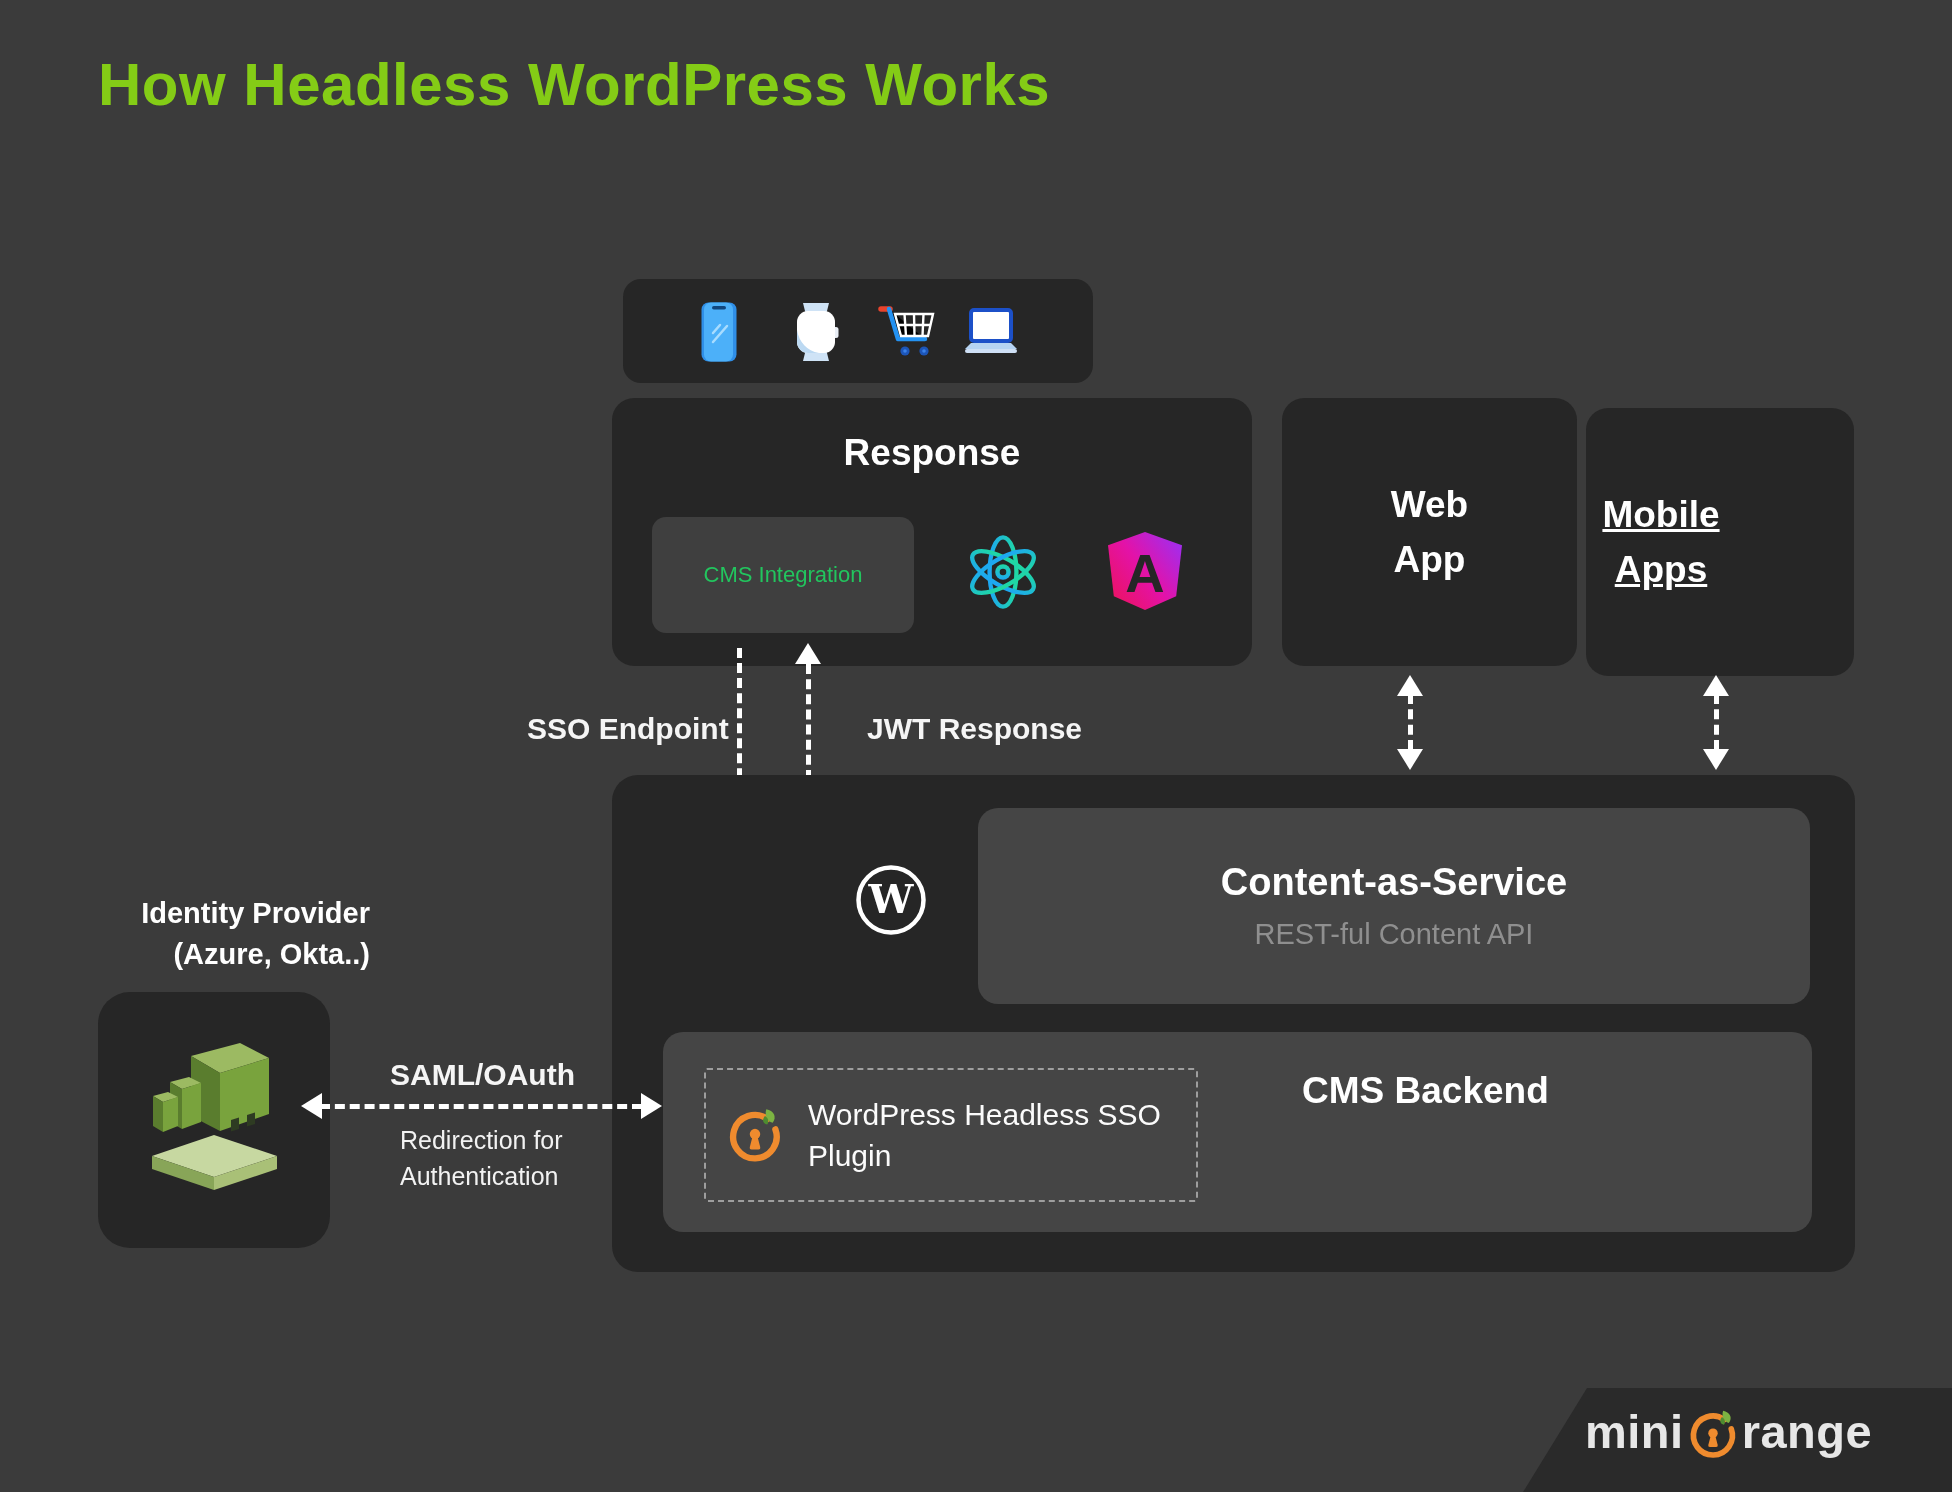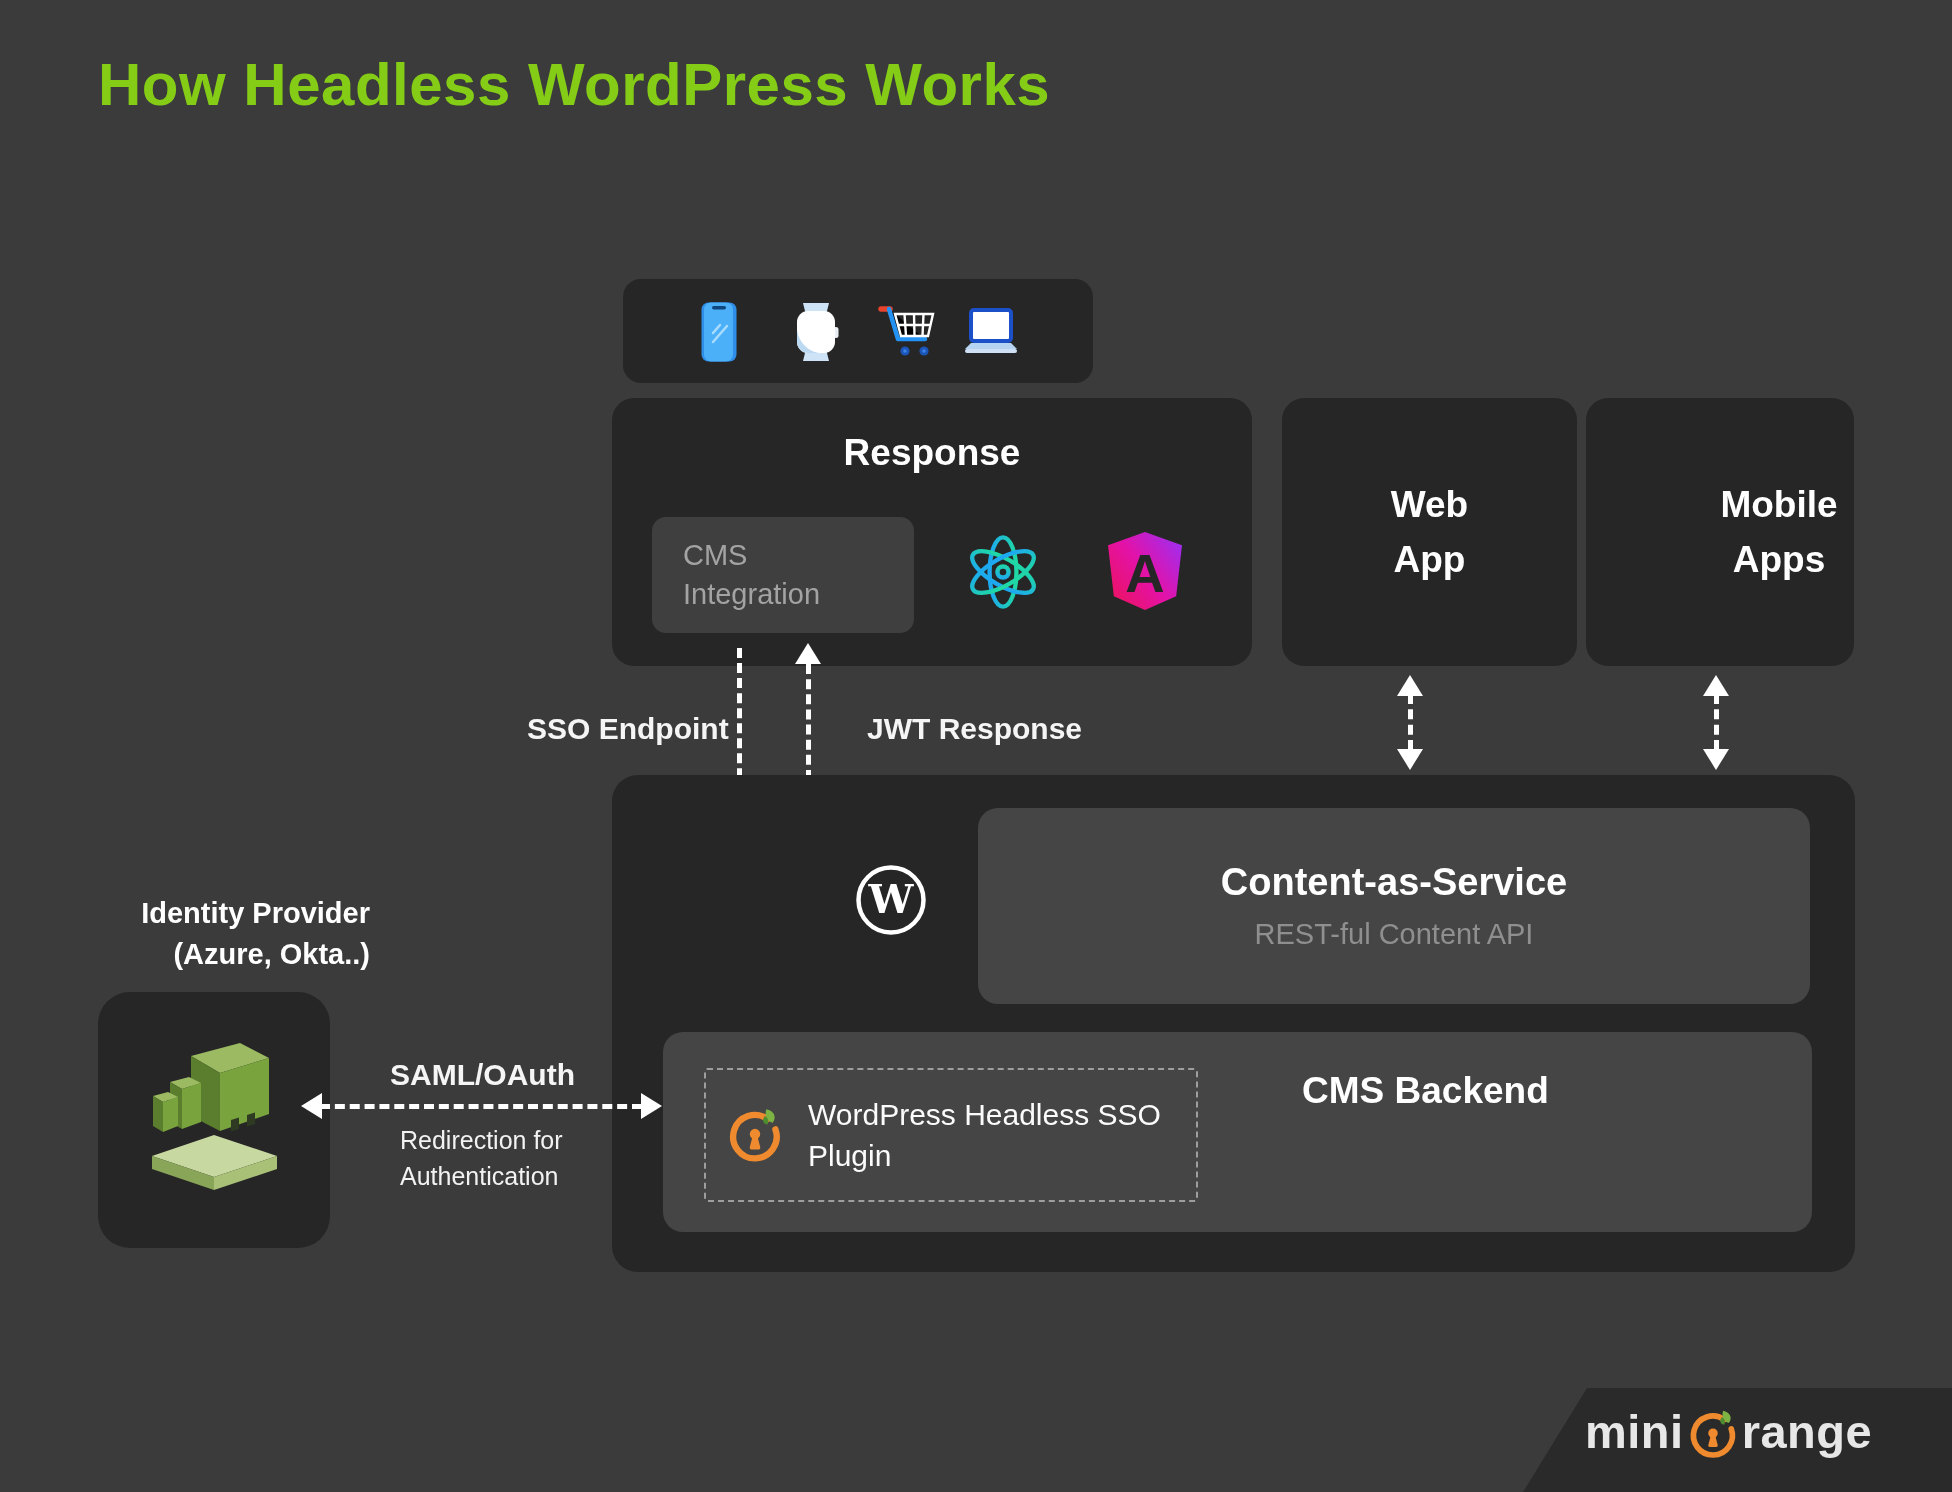--- a/index.html
+++ b/index.html
@@ -14,25 +14,25 @@
   .page-title{left:98px;top:50px;font-size:60px;font-weight:700;color:#84cc16;letter-spacing:.5px;}
 
   
   .devices-box{left:623px;top:279px;width:470px;height:104px;border-radius:18px;}
 
   
   .frontend-box{left:612px;top:398px;width:640px;height:268px;}
   .frontend-label{left:0;right:0;top:34px;text-align:center;font-size:37px;font-weight:700;}
   .cms-box{left:40px;top:119px;width:262px;height:116px;background:#3f3f3f;border-radius:14px;
            display:flex;align-items:center;justify-content:center;}
-  .cms-box span{width:200px;font-size:29px;line-height:1.35;color:#a3a3a3;}
+  .cms-box span{width:200px;text-align:center;font-size:22px;line-height:1.35;color:#22c55e;}
 
   
   .web-box{left:1282px;top:398px;width:295px;height:268px;display:flex;align-items:center;justify-content:center;}
-  .mobile-box{left:1586px;top:398px;width:268px;height:268px;display:flex;align-items:center;justify-content:flex-end;}
+  .mobile-box{left:1586px;top:408px;width:268px;height:268px;display:flex;align-items:center;justify-content:flex-start;text-decoration:underline;}
   .app-label{width:150px;text-align:center;font-size:37px;font-weight:700;line-height:1.5;}
 
   
   .lbl-bold{font-size:30px;font-weight:700;color:#f5f5f5;}
   .sso-label{left:527px;top:712px;}
   .jwt-label{left:867px;top:712px;}
   .saml-label{left:390px;top:1058px;}
   .redir-label{left:400px;top:1122px;font-size:25px;line-height:1.45;color:#f2f2f2;}
 
   

